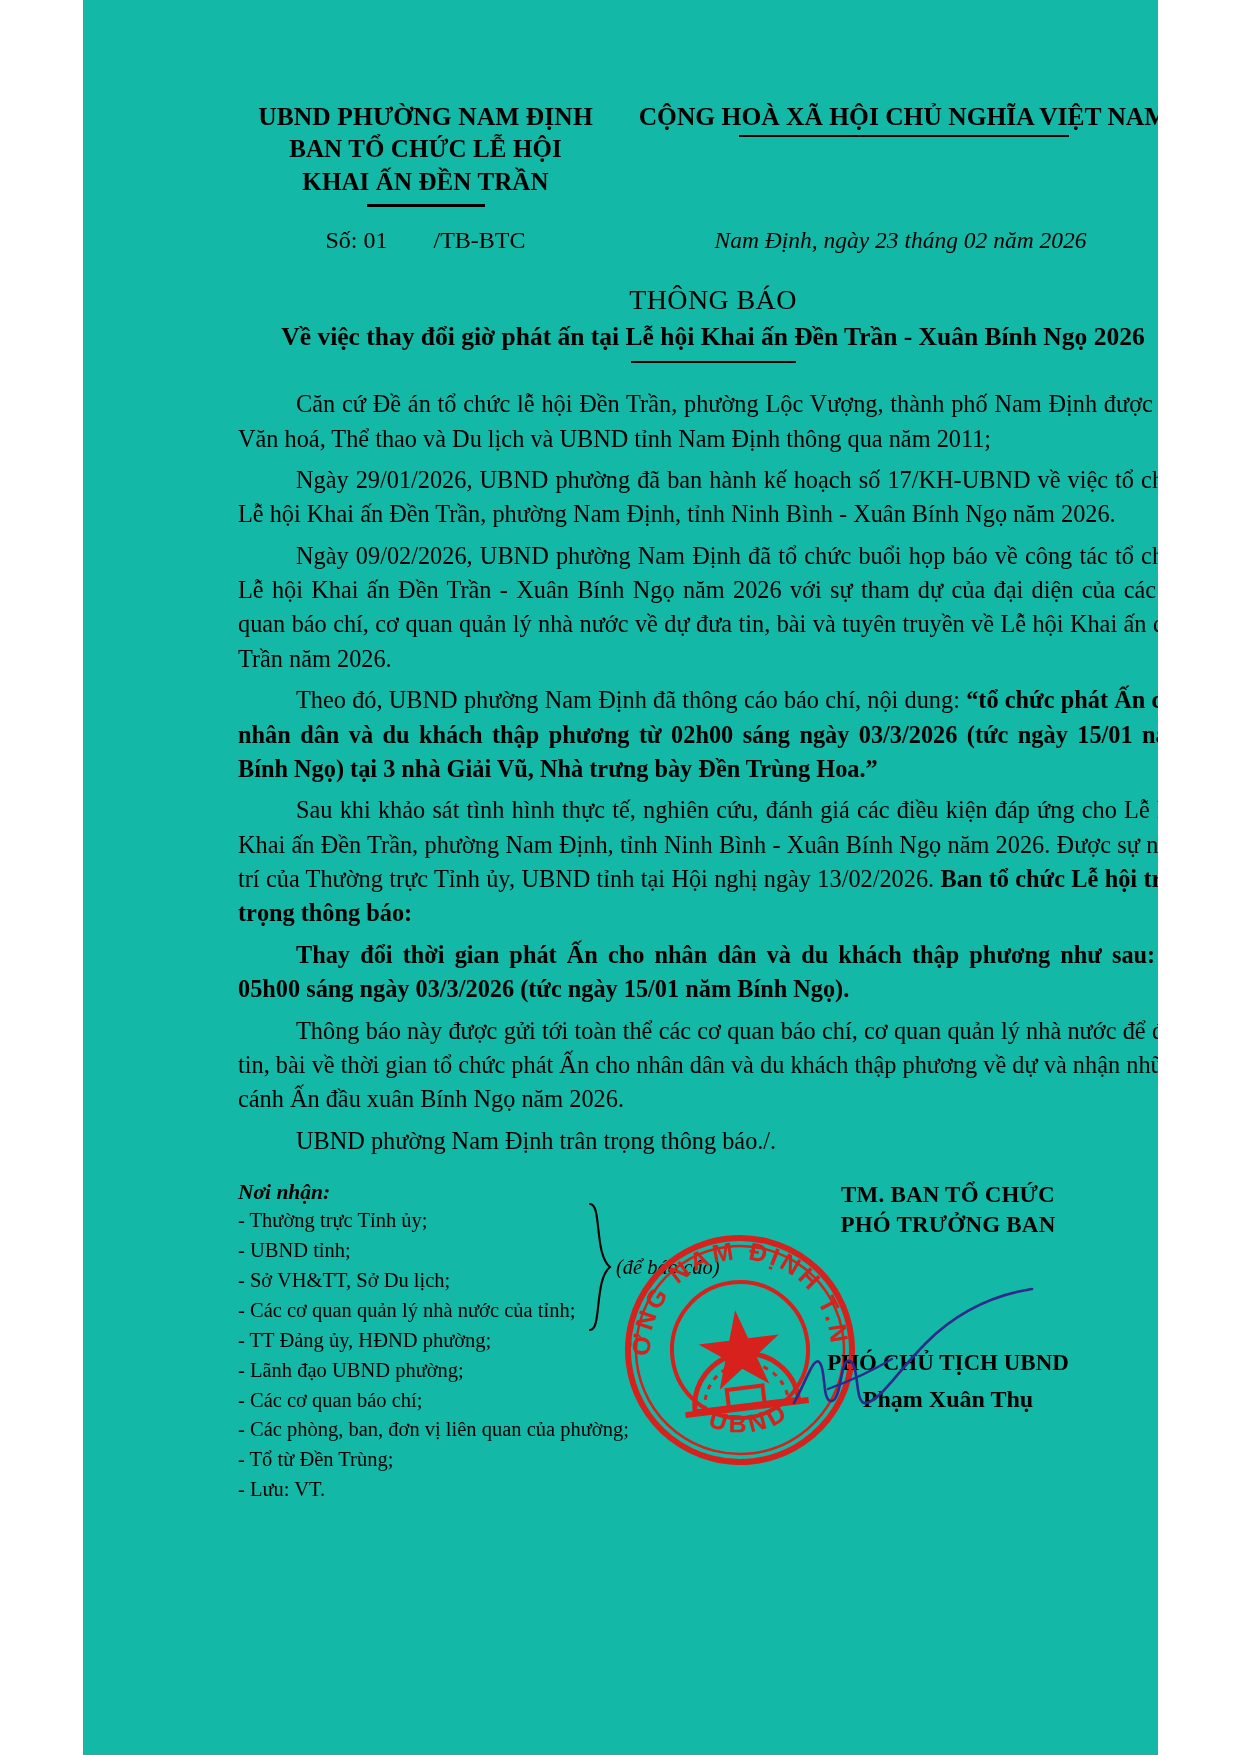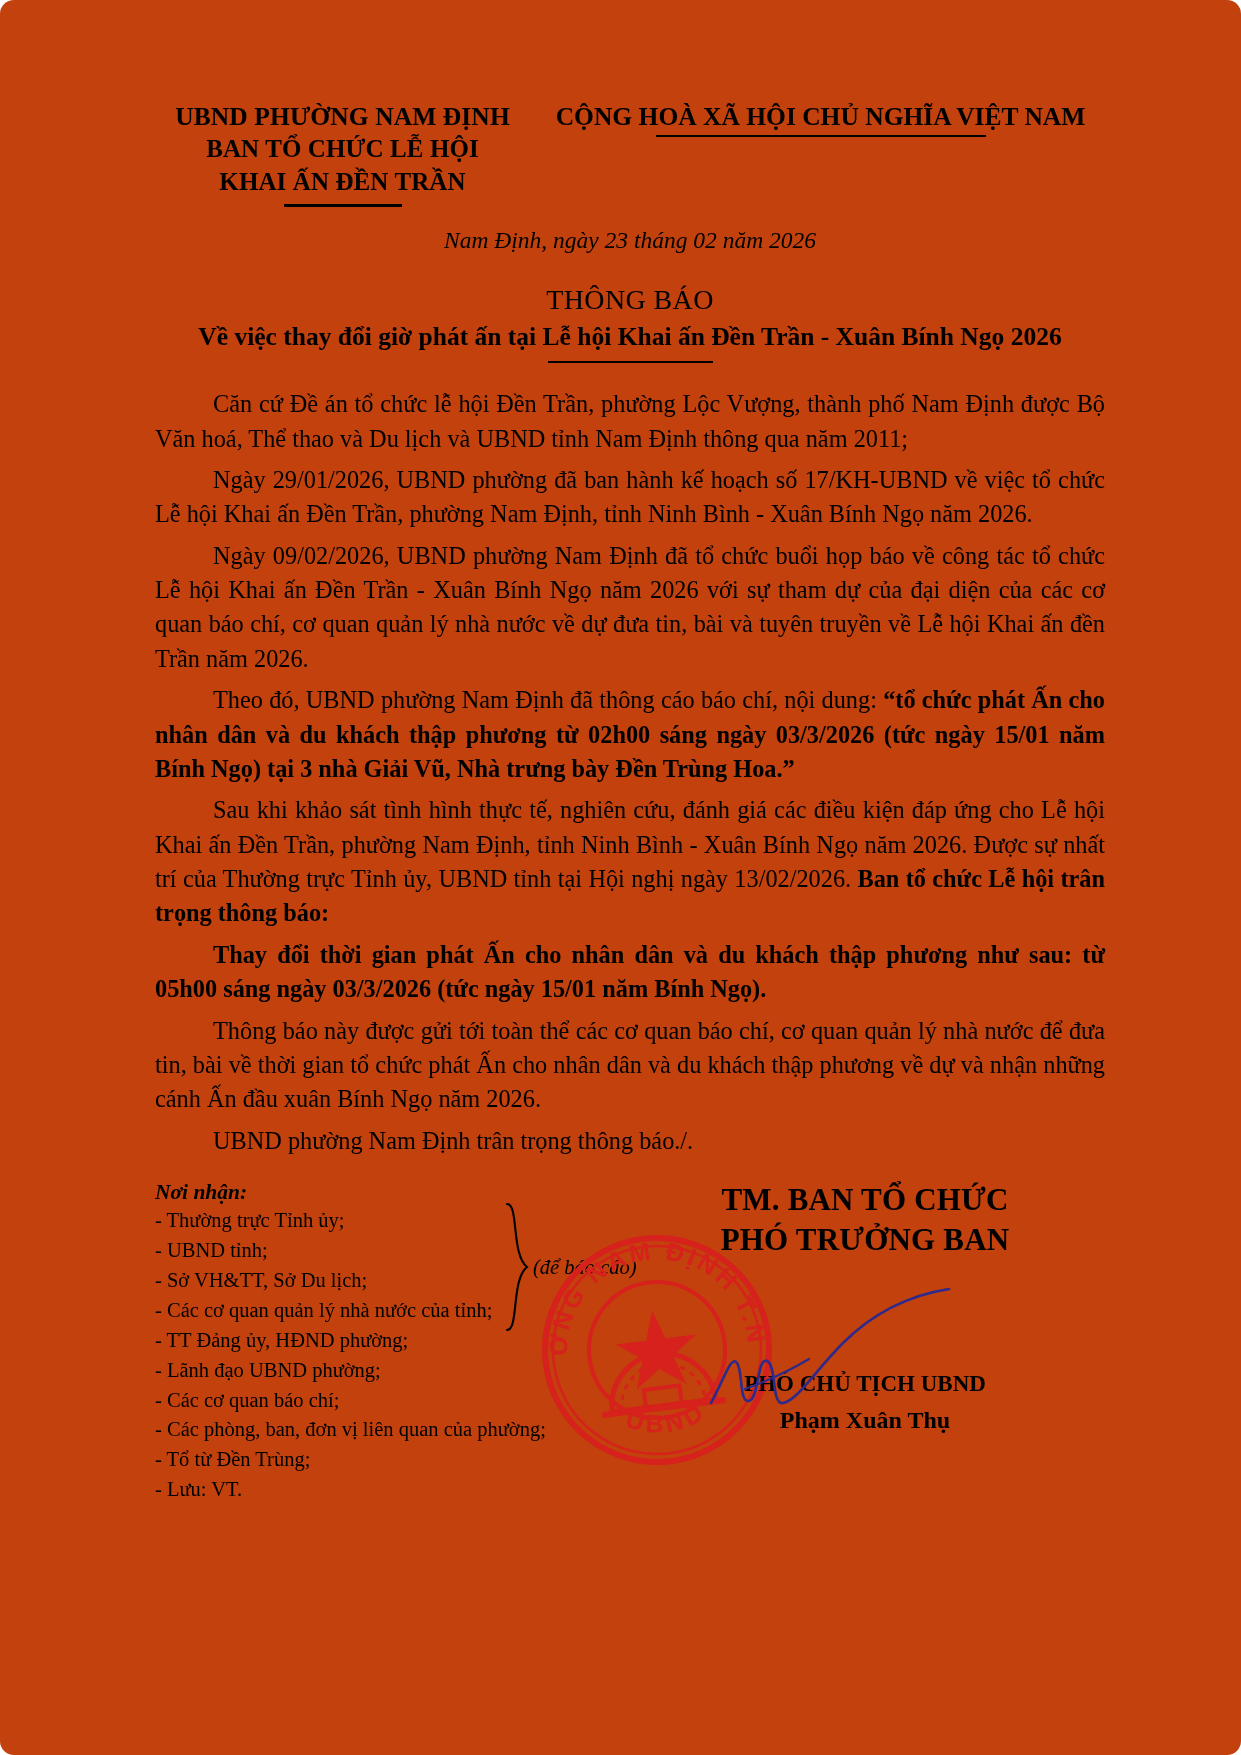--- a/index.html
+++ b/index.html
@@ -6,28 +6,27 @@
     margin: 0;
     padding: 0;
     background: #ffffff;
   }
   body {
     font-family: "Liberation Serif", "DejaVu Serif", serif;
     color: #000000;
   }
   .page {
     position: relative;
-    width: 1241px;
+    width: 1075px;
     height: 1755px;
     margin: 0 auto;
-    background: #c2410c;
+    background: #14b8a6;
     overflow: hidden;
     box-sizing: border-box;
     padding: 0;
-    border-radius: 14px;
   }
   .sheet {
     position: absolute;
     left: 155px;
     top: 100px;
     width: 950px;
   }
 
   
   .doc-header {
@@ -193,21 +192,21 @@
   }
 
   .signature {
     flex: 1 1 auto;
     text-align: center;
     position: relative;
     padding-left: 50px;
   }
   .sig-line {
     font-weight: bold;
-    font-size: 31px;
+    font-size: 23px;
     line-height: 1.30;
     letter-spacing: 0.2px;
     white-space: nowrap;
     position: relative;
     z-index: 3;
   }
   .sig-name-block {
     margin-top: 108px;
     position: relative;
     z-index: 3;
@@ -260,20 +259,25 @@
         <div class="hdr-line small">KHAI ẤN ĐỀN TRẦN</div>
         <div class="rule-under-left"></div>
       </div>
       <div class="hdr-right">
         <div class="hdr-nation">CỘNG HOÀ XÃ HỘI CHỦ NGHĨA VIỆT NAM</div>
         <div class="rule-under-motto"></div>
       </div>
     </div>
 
     <div class="numdate">
+      <div class="left">
+        <span>Số: 01</span>
+        <span class="num-sep"></span>
+        <span>/TB-BTC</span>
+      </div>
       <div class="right">Nam Định, ngày 23 tháng 02 năm 2026</div>
     </div>
 
     <div class="title-block">
       <div class="doc-title">THÔNG BÁO</div>
       <div class="doc-subtitle">Về việc thay đổi giờ phát ấn tại Lễ hội Khai ấn Đền Trần - Xuân Bính Ngọ 2026</div>
       <div class="rule-under-title"></div>
     </div>
 
     <div class="body-block">

